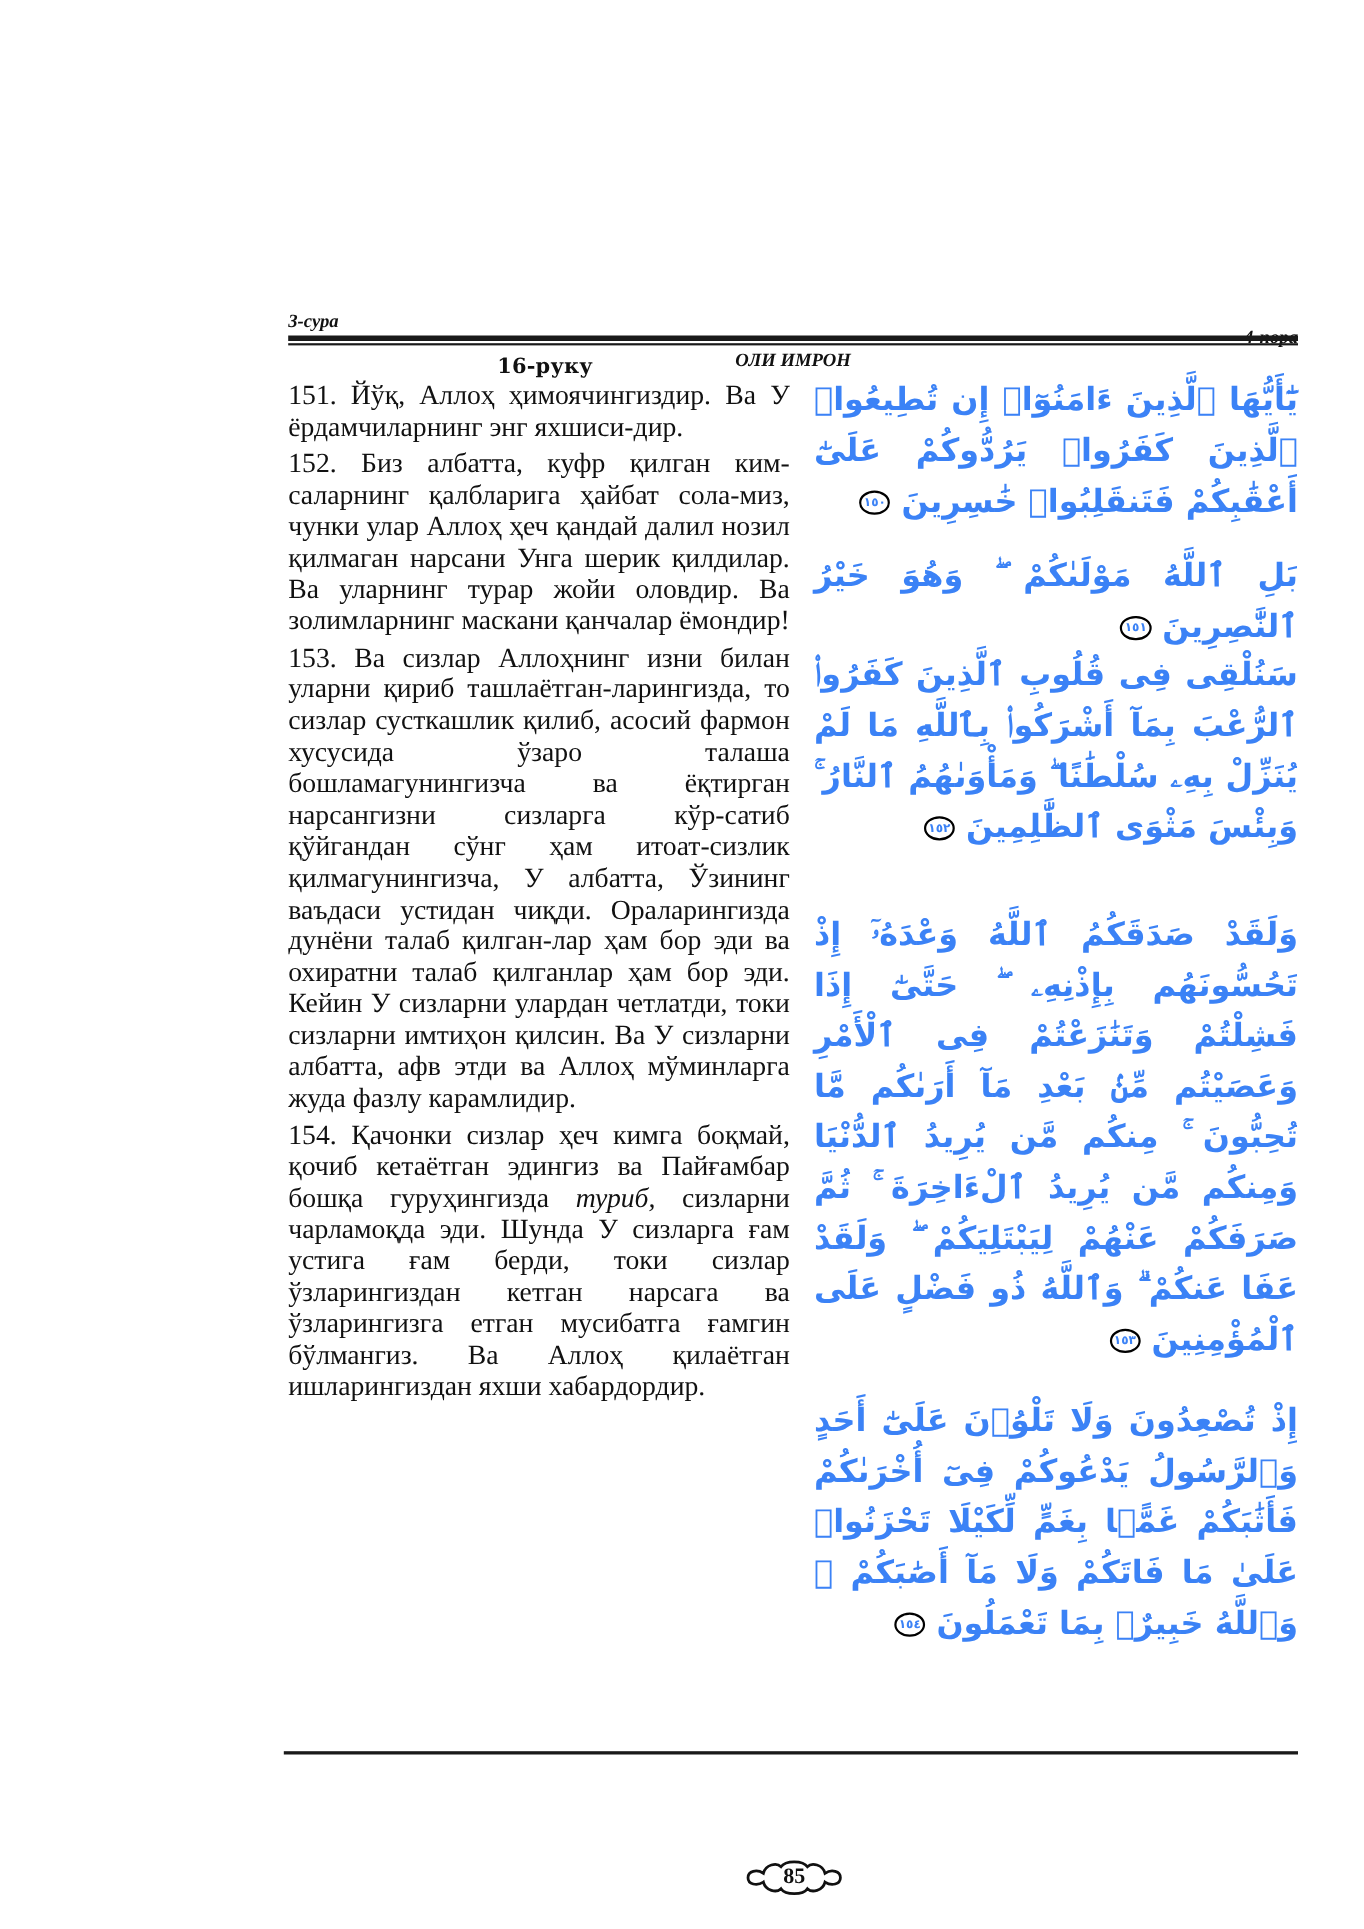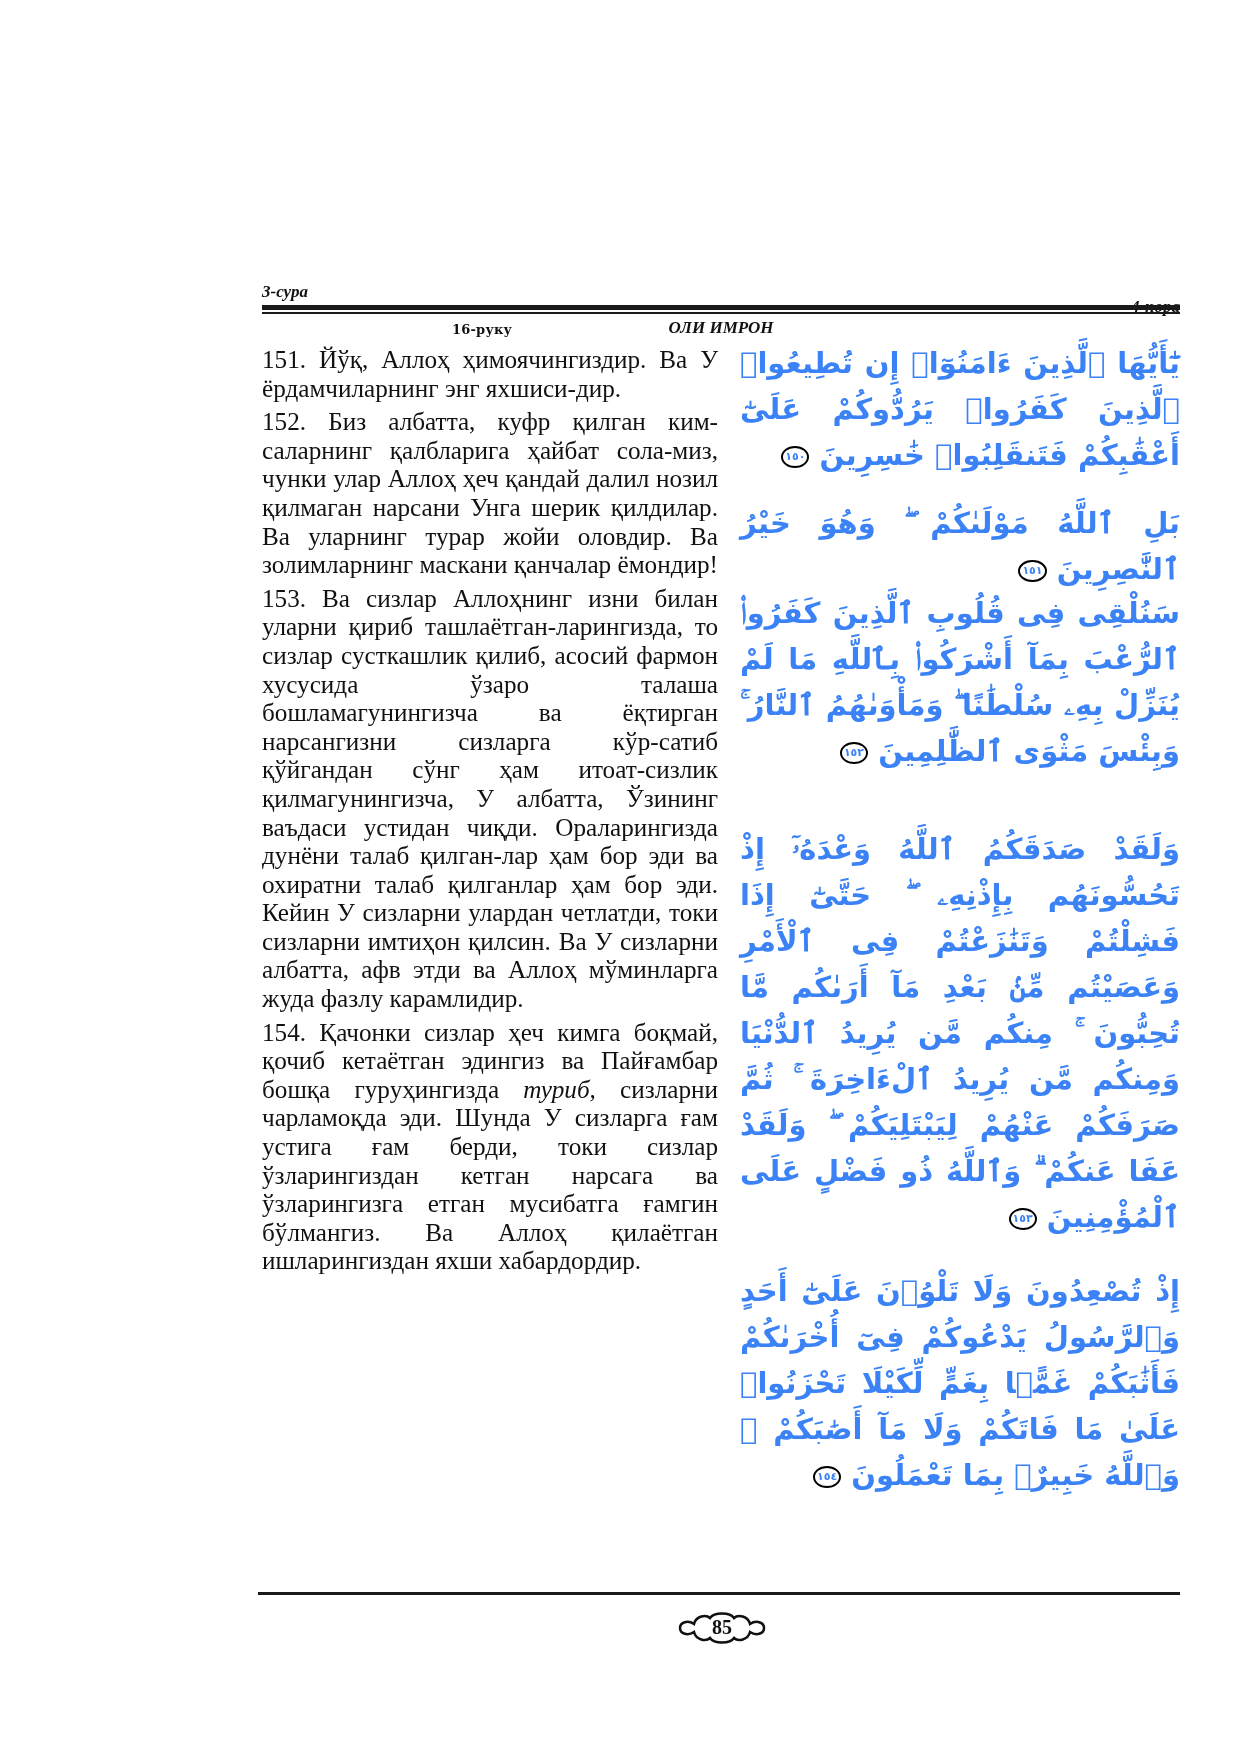--- a/index.html
+++ b/index.html
@@ -10,21 +10,21 @@
   .run-head { position: absolute; left: 0; top: 282px; width: 918px; height: 22px;
     font-family: "Liberation Serif", serif; font-weight: bold; font-size: 17px; font-style: italic; }
   .run-head .left { position: absolute; left: 0; top: 0; }
   .run-head .center { position: absolute; left: 0; width: 100%; text-align: center; top: 0; margin-top: 36px; }
   .run-head .right { position: absolute; right: 0; top: 15px; }
   .head-rule-thick { position: absolute; left: 0; top: 305px; width: 918px; height: 5px; background: #1a1a1a; }
   .head-rule-thin { position: absolute; left: 0; top: 312px; width: 918px; height: 2px; background: #1a1a1a; }
 
   
   .ruku { position: absolute; left: 190px; top: 322px; font-family: "DejaVu Serif", serif;
-    font-weight: bold; font-size: 13px; letter-spacing: 0.2px; }
+    font-weight: bold; font-size: 19px; letter-spacing: 0.2px; }
 
   
   .trans-col { position: absolute; left: 0; top: 346px; width: 456px;
     font-family: "Liberation Serif", serif; font-size: 25.2px; line-height: 28.6px; }
   .verse { text-align: justify; hyphens: manual; margin: 0 0 5px 0; }
   .verse .it { font-style: italic; }
 
   
   .ar-block { position: absolute; left: 478px; width: 440px; direction: rtl; text-align: justify;
     text-align-last: right; font-family: "DejaVu Sans", sans-serif; font-weight: bold;
@@ -33,21 +33,21 @@
     font-size: 11px; line-height: 18px; min-width: 18px; height: 18px; text-align: center;
     padding: 0 2px; vertical-align: middle; font-weight: bold; direction: ltr; }
 
   
   .foot-rule { position: absolute; left: -4px; top: 1592px; width: 922px; height: 3px; background: #1a1a1a; }
   .footnote { position: absolute; left: 0; top: 1597px; width: 918px;
     font-family: "Liberation Serif", serif; font-size: 20.6px; line-height: 24px; text-align: justify;
     text-align-last: left; }
 
   
-  .pgnum { position: absolute; left: 672px; top: 1608px; width: 100px; height: 40px; }
+  .pgnum { position: absolute; left: 672px; top: 1687px; width: 100px; height: 40px; }
   .pgnum svg { position: absolute; left: 0; top: 0; }
   .pgnum span { position: absolute; left: 0; width: 100px; top: 8px; text-align: center;
     font-family: "Liberation Serif", serif; font-weight: bold; font-size: 20px; }
 </style>
 </head>
 <body>
 
 <div class="page">
 
   <div class="run-head">

